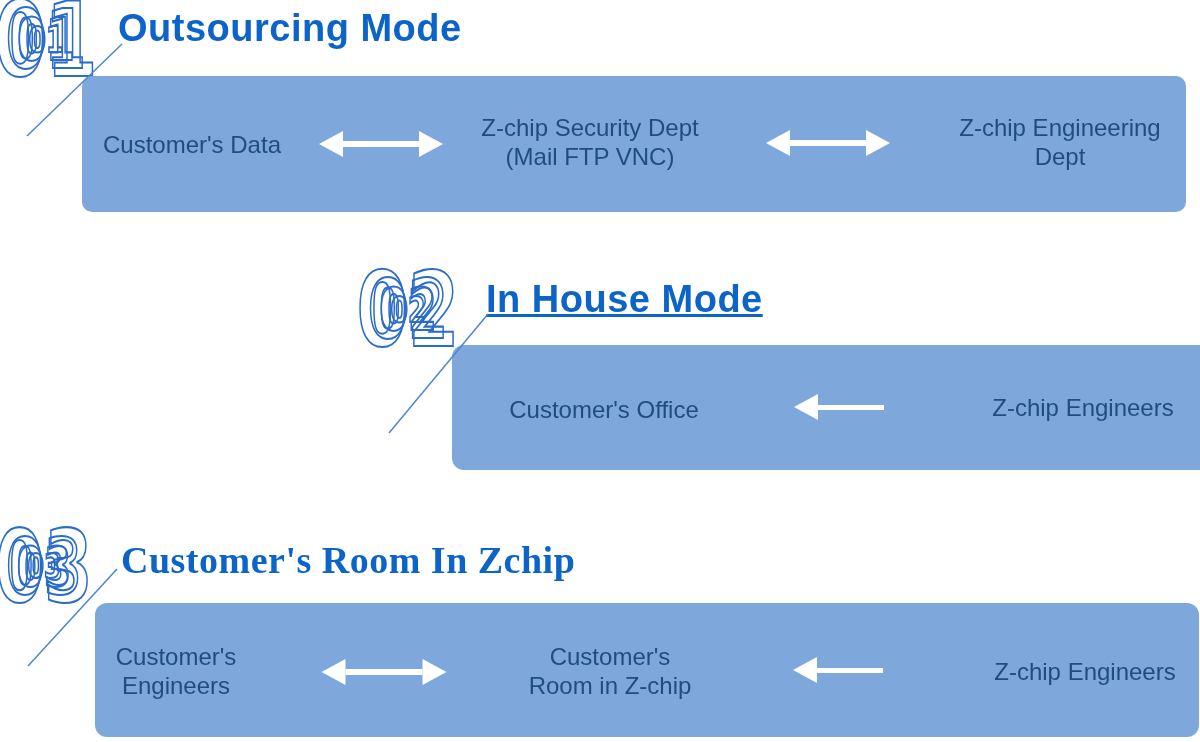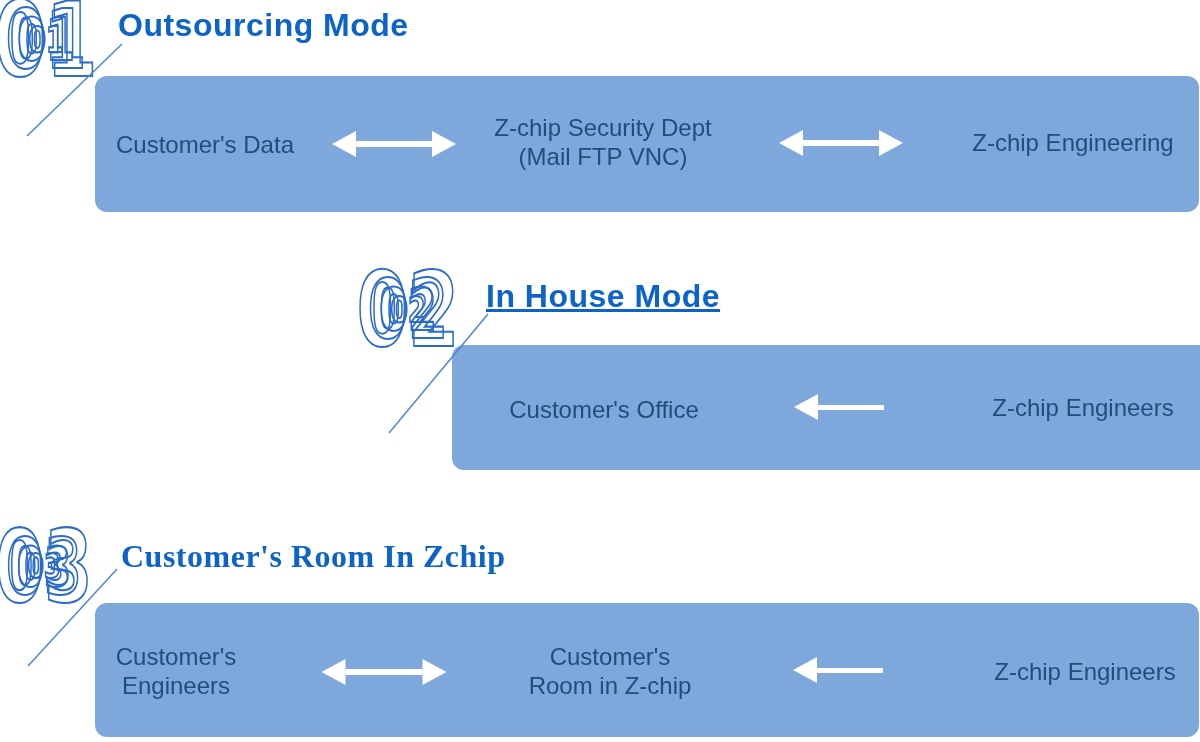--- a/index.html
+++ b/index.html
@@ -23,21 +23,21 @@
   .numeral text {
     font-family:"DejaVu Sans", sans-serif;
     font-weight:700;
     font-size:100px;
     text-anchor:middle;
     vector-effect:non-scaling-stroke;
   }
   .sec-title {
     position:absolute;
     color:var(--title-text);
-    font-size:32px;
+    font-size:38px;
     font-weight:600;
     letter-spacing:0.5px;
     white-space:nowrap;
   }
   .panel {
     position:absolute;
     background:var(--box-fill);
     border-radius:12px;
   }
   .cell {
@@ -83,40 +83,41 @@
       <text x="0" y="36">01</text>
       <text x="0" y="36" transform="scale(0.78)">01</text>
       <text x="0" y="36" transform="scale(0.56)">01</text>
       <text x="0" y="36" transform="scale(0.34)">01</text>
     </g>
   </g>
 </svg>
 
 <div class="sec-title" style="left:118px; top:7px;">Outsourcing Mode</div>
 
-<div class="panel" style="left:95px; top:76px; width:1104px; height:136px;">
+<div class="panel" style="left:82px; top:76px; width:1104px; height:136px;border-radius:10px;">
   <div class="cell" style="left:110px; top:68px;">
     <div>Customer's Data</div>
   </div>
   <div class="arrow" style="left:299px; top:68px; width:124px;">
     <span class="head-l"></span>
     <span class="stem"></span>
     <span class="head-r"></span>
   </div>
   <div class="cell" style="left:508px; top:66px;">
     <div>Z-chip Security Dept</div>
     <div>(Mail FTP VNC)</div>
   </div>
   <div class="arrow" style="left:746px; top:67px; width:124px;">
     <span class="head-l"></span>
     <span class="stem"></span>
     <span class="head-r"></span>
   </div>
   <div class="cell" style="left:978px; top:66px;">
     <div>Z-chip Engineering</div>
+    <div>Dept</div>
   </div>
 </div>
 
 <svg class="numeral" style="left:356px; top:263px;" width="104" height="88" viewBox="0 0 104 88">
   <g fill="none" stroke="var(--numeral)" stroke-width="1.8">
     <g transform="translate(52,46) scale(0.74,1.04)">
       <text x="0" y="36">02</text>
       <text x="0" y="36" transform="scale(0.78)">02</text>
       <text x="0" y="36" transform="scale(0.56)">02</text>
       <text x="0" y="36" transform="scale(0.34)">02</text>

